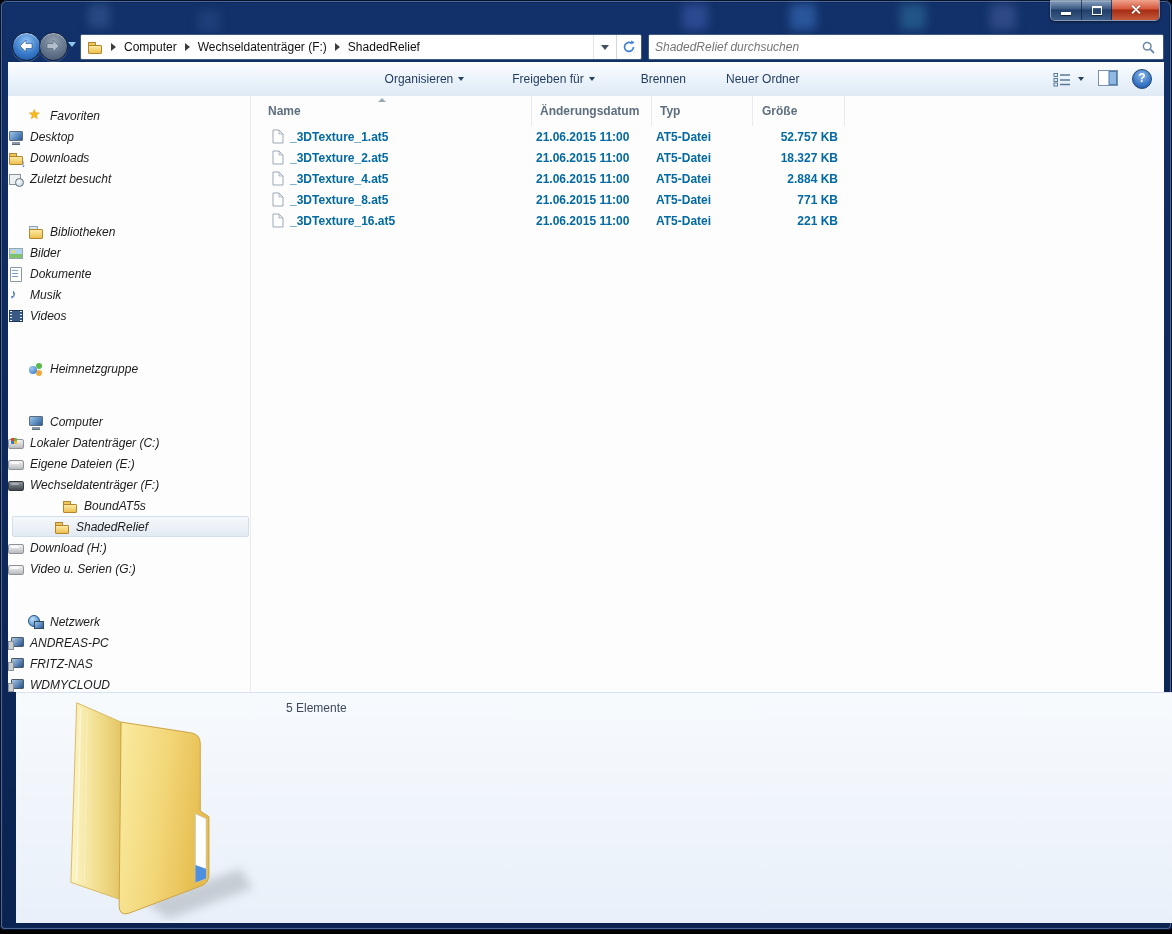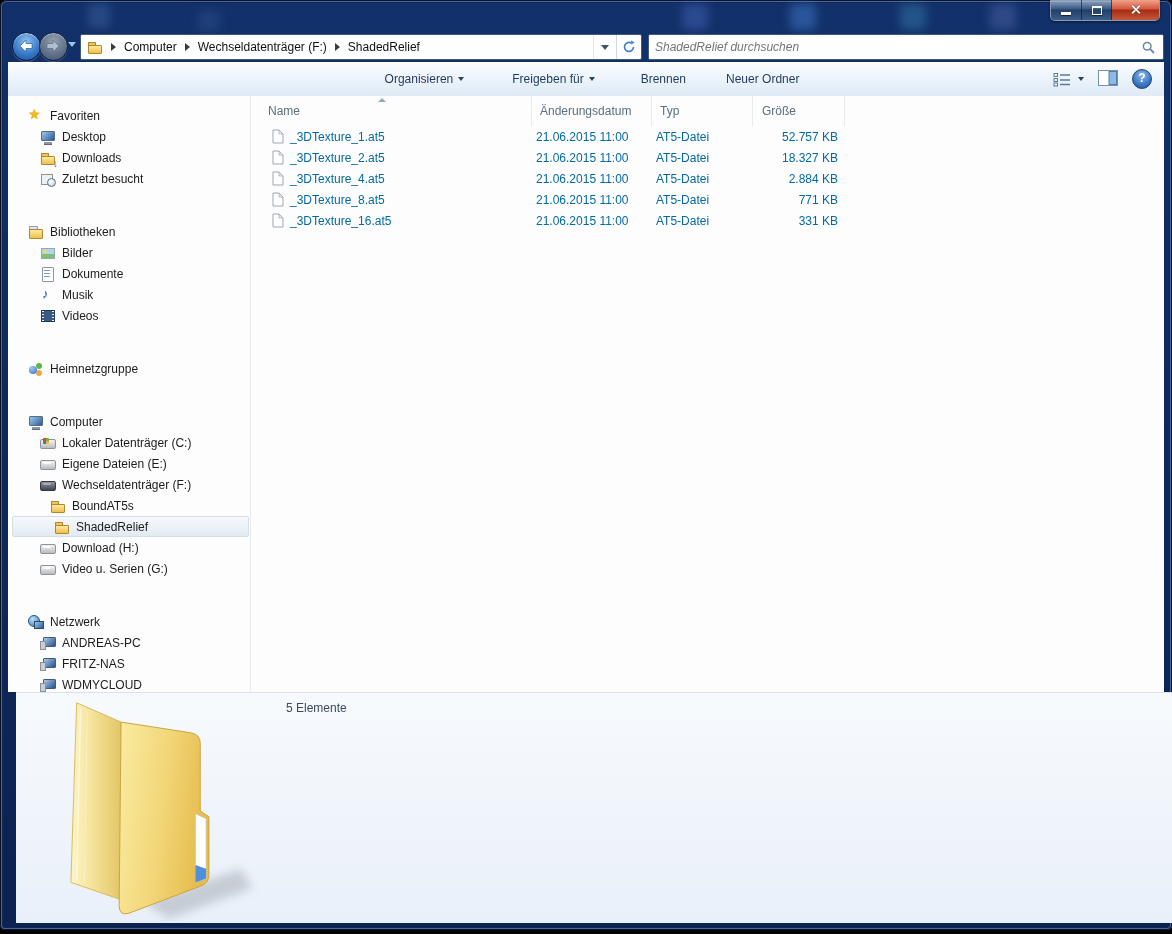--- a/index.html
+++ b/index.html
@@ -55,29 +55,29 @@
   .tb-item{display:flex;align-items:center;gap:5px;padding:4px 8px;border-radius:2px;cursor:default;white-space:nowrap;}
   .tb-arrow{width:0;height:0;border-left:3.5px solid transparent;border-right:3.5px solid transparent;border-top:4px solid #27425f;}
   .tb-right{position:absolute;right:12px;top:0;height:34px;display:flex;align-items:center;gap:14px;}
   .views-btn{display:flex;align-items:center;gap:6px;}
   .help-btn{width:18px;height:18px;border-radius:50%;
     background:radial-gradient(circle at 50% 30%,#8db9ea,#3a77c6 60%,#1c4f9a);
     border:1px solid #20456f;color:#fff;font-weight:bold;font-size:12px;text-align:center;line-height:17px;}
   
   .main{position:absolute;left:8px;top:96px;width:1156px;height:596px;background:#fdfdfe;}
   .sidebar{position:absolute;left:0;top:0;width:243px;height:596px;border-right:1px solid #e7ebef;
-    padding-top:9px;box-sizing:border-box;font-size:12px;color:#1c1c1c;overflow:hidden;}
+    padding-top:9px;box-sizing:border-box;font-size:12px;color:#1c1c1c;overflow:hidden;font-style:italic;}
   .sb-item{display:flex;align-items:center;height:21px;gap:6px;cursor:default;}
   .sb-item .lbl{white-space:nowrap;}
-  .lvl0{padding-left:20px}.lvl1{padding-left:32px}.lvl2{padding-left:42px}
+  .lvl0{padding-left:20px}.lvl1{}.lvl2{padding-left:54px}
   .sec-gap{margin-top:32px}
   .sb-item.selected{margin-left:4px;margin-right:1px;padding-left:41px;
     background:linear-gradient(180deg,#f6f9fc,#e2eaf2);border:1px solid #d3dee9;border-radius:2px;height:19px;}
   
-  .content{position:absolute;left:244px;top:0;width:912px;height:596px;}
+  .content{position:absolute;left:244px;top:0;width:912px;height:596px;font-weight:bold;}
   .lv-header{position:relative;display:grid;grid-template-columns:280px 120px 101px 92px;height:30px;
     font-size:12px;color:#5d6e7f;align-items:center;}
   .lv-header .hcell{height:100%;display:flex;align-items:center;border-right:1px solid #e8ecf0;padding-left:16px;box-sizing:border-box;cursor:default;}
   .sort-arrow{position:absolute;left:126px;top:2px;width:0;height:0;
     border-left:4px solid transparent;border-right:4px solid transparent;border-bottom:4px solid #9aa9b8;}
   .rows{font-size:12px;color:#0369a1;}
   .row{display:grid;grid-template-columns:280px 120px 101px 92px;height:21px;align-items:center;cursor:default;}
   .cell{white-space:nowrap;overflow:hidden;}
   .cell.name{padding-left:20px;display:flex;align-items:center;gap:6px;}
   .cell.date,.cell.type{padding-left:4px;}
@@ -403,21 +403,21 @@
         <div class="row">
           <span class="cell name">
             <svg width="12" height="15" viewBox="0 0 12 15">
                 <path d="M1,1 h6 l4,4 v9 h-10 z" fill="#fff" stroke="#9aa7b5"></path>
                 <path d="M7,1 l4,4 h-4 z" fill="#e8eef3" stroke="#9aa7b5" stroke-width="0.7"></path>
               </svg>
             <span>_3DTexture_16.at5</span>
           </span>
           <span class="cell date">21.06.2015 11:00</span>
           <span class="cell type">AT5-Datei</span>
-          <span class="cell size">331 KB</span>
+          <span class="cell size">221 KB</span>
         </div>
 
       </div>
     </div>
   </div>
 
   <div class="details">
     <svg class="bigfolder" width="215" height="224" viewBox="0 0 215 232">
       <defs>
         <linearGradient id="gSpine" x1="0" y1="0" x2="1" y2="0">

